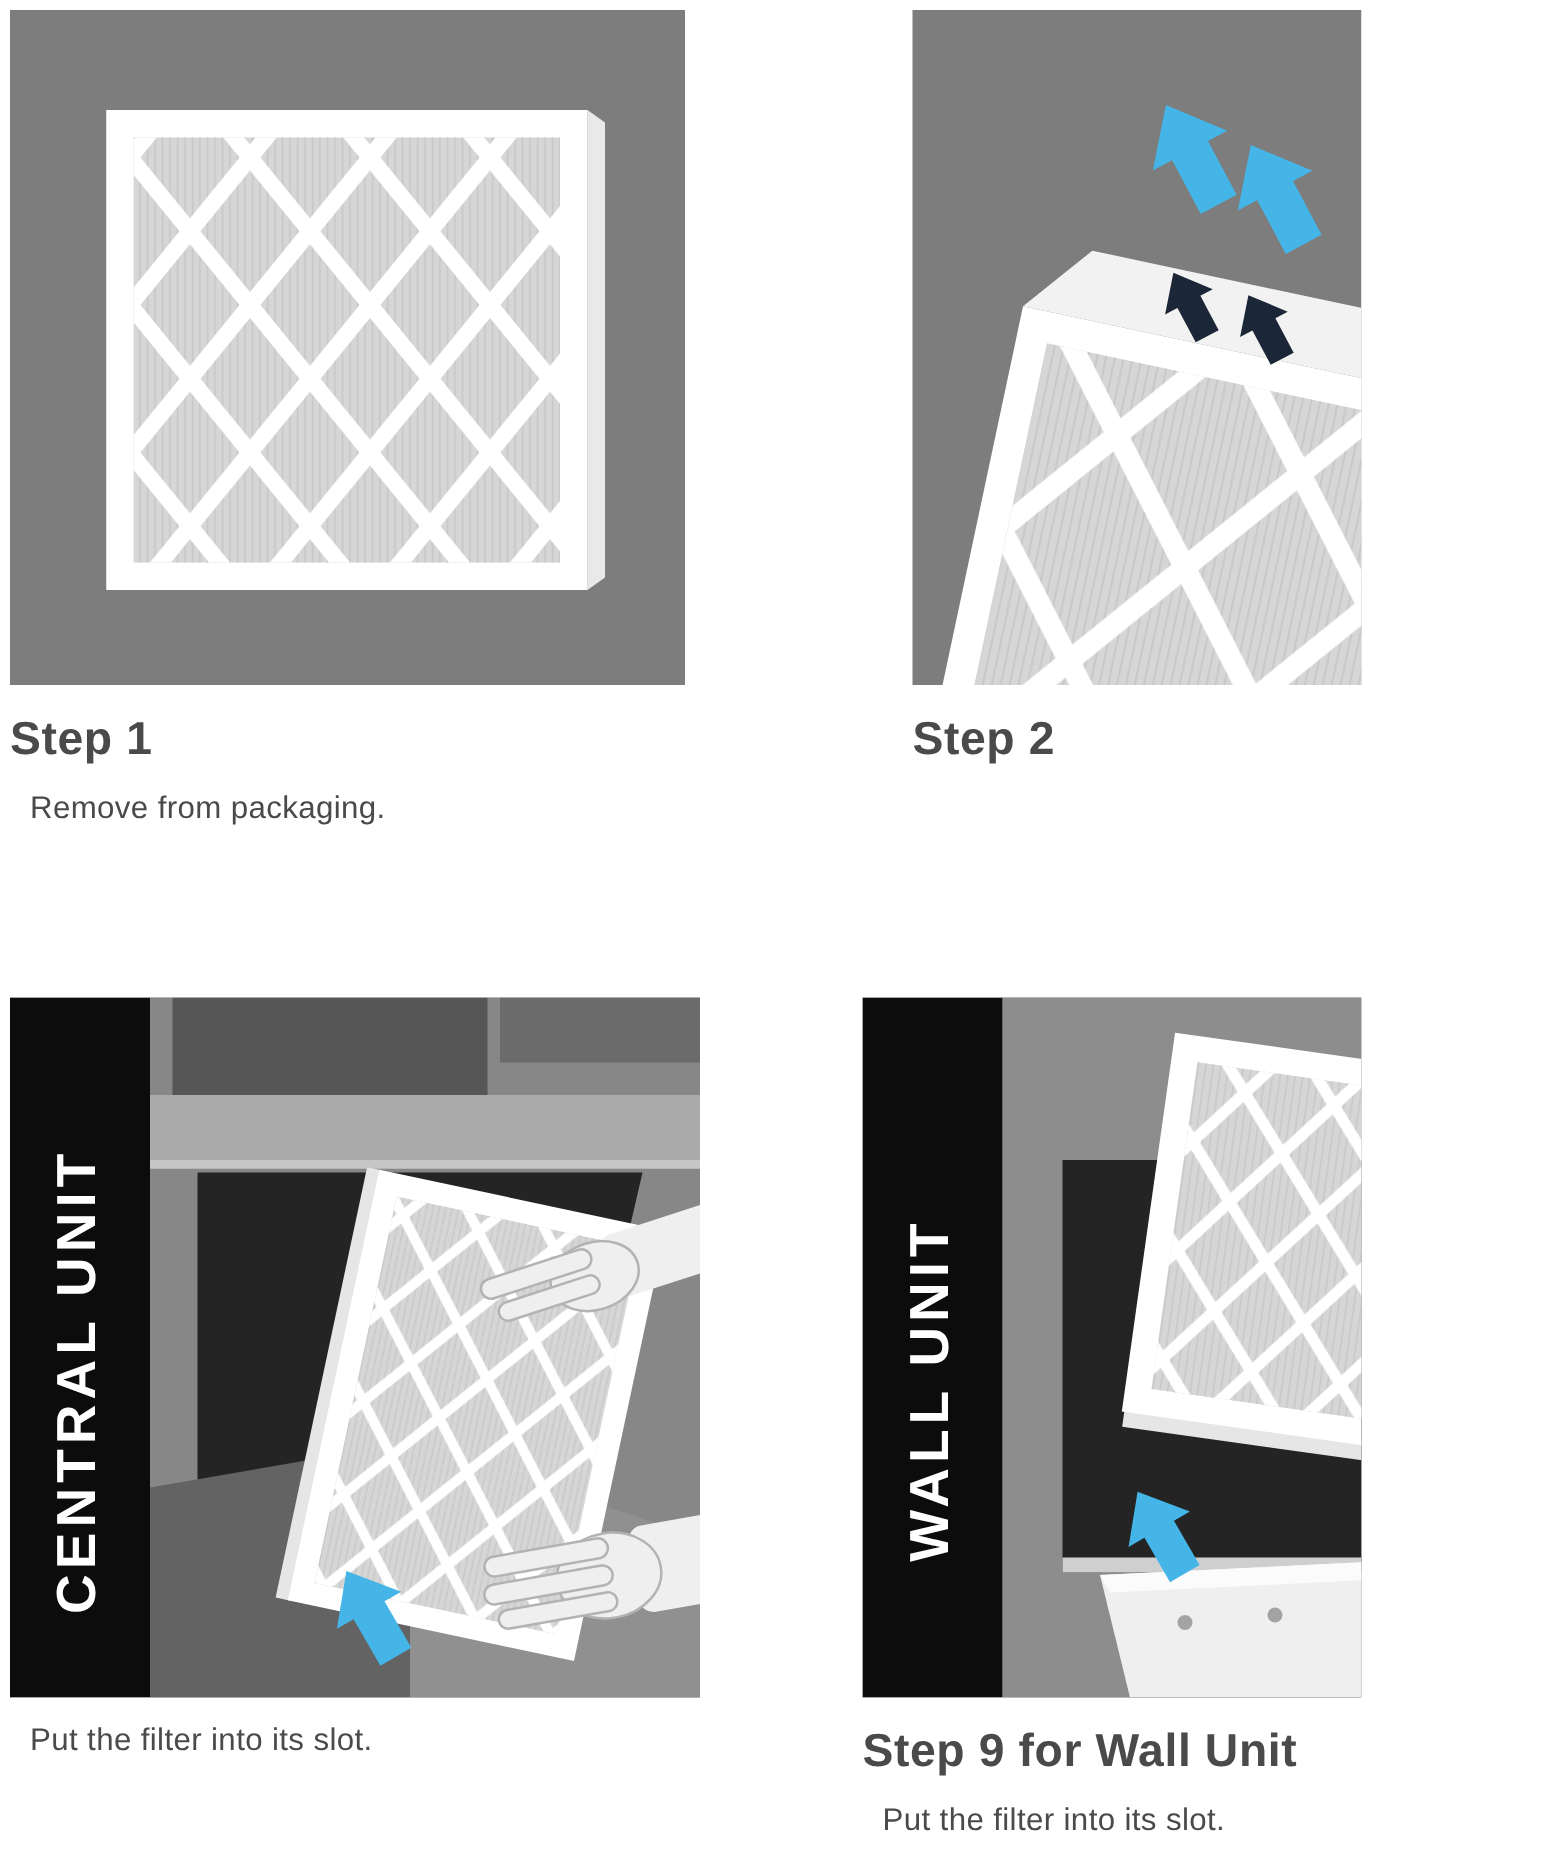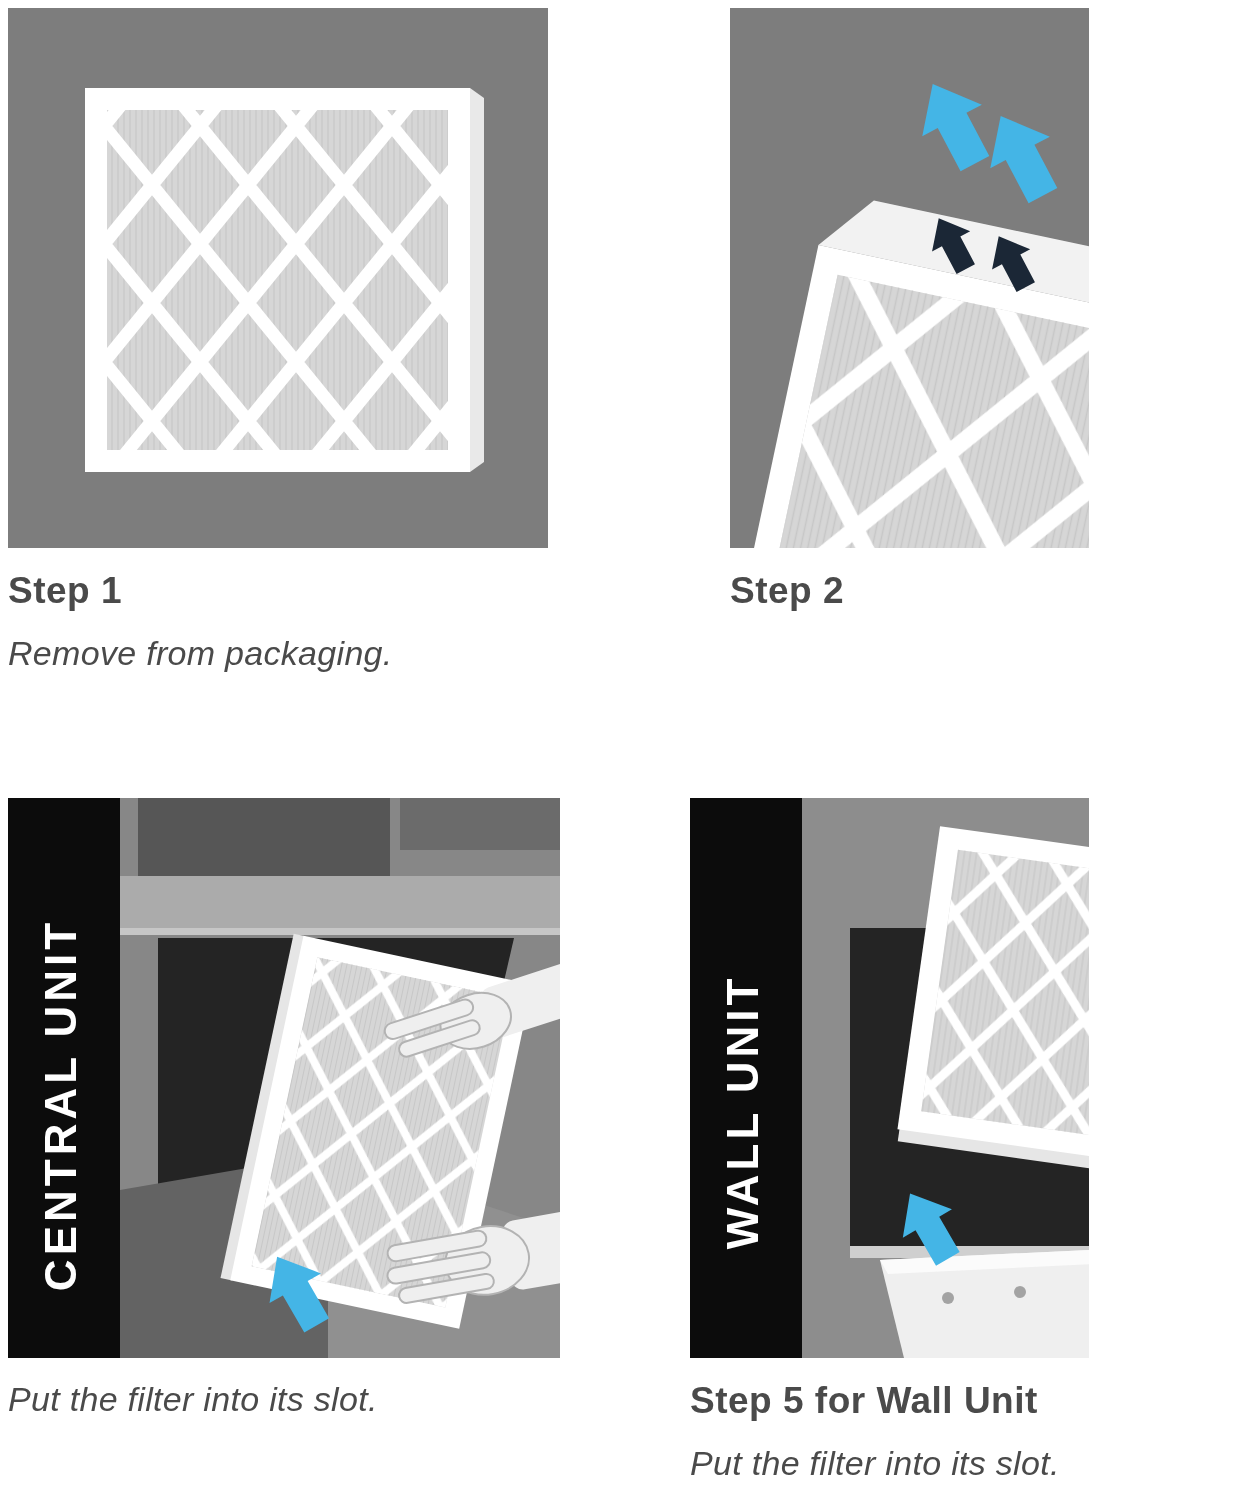--- a/index.html
+++ b/index.html
@@ -9,22 +9,22 @@
   }
   html,body{margin:0;padding:0;background:#fff;}
   .sheet{position:relative;width:1089px;height:1500px;background:var(--page-bg,#fff);
          font-family:"Liberation Sans",sans-serif;overflow:hidden;}
   .step{position:absolute;}
   .panel{position:relative;width:100%;background:var(--panel-bg,#7d7d7d);overflow:hidden;}
   .panel svg{display:block;width:100%;height:100%;}
   .row1 .panel{height:540px;}
   .row2 .panel{height:560px;}
   .title{margin:22px 0 0;font-size:37px;font-weight:700;color:var(--text,#4a4a4a);letter-spacing:.5px;}
-  .caption{margin:17px 0 0;font-size:34px;font-weight:400;color:var(--text,#4a4a4a);
-           letter-spacing:.3px;line-height:1.42;white-space:pre-line;font-style:italic;}
+  .caption{margin:17px 16px 0;font-size:25px;font-weight:400;color:var(--text,#4a4a4a);
+           letter-spacing:.3px;line-height:1.42;white-space:pre-line;}
   .banner-label{font-family:"Liberation Sans",sans-serif;font-weight:700;font-size:44px;
                 letter-spacing:4px;fill:var(--banner-text,#fff);}
 </style>
 </head>
 <body>
 
 <div class="sheet">
 
   <section class="step row1" style="left:8px;top:8px;width:540px;">
     <div class="panel">
@@ -156,17 +156,17 @@
           <polygon points="190,462 480,448 522,560 214,560" fill="#efefef"></polygon>
           <polygon points="190,462 480,448 486,462 198,476" fill="#fbfbfb"></polygon>
           <circle cx="258" cy="500" r="6" fill="#a3a3a3"></circle>
           <circle cx="330" cy="494" r="6" fill="#a3a3a3"></circle>
         </g>
         <polygon points="492,560 541,498 541,560" fill="#efefef"></polygon>
         <path d="M0,-38 L27,-5 L13,-5 L13,34 L-13,34 L-13,-5 L-27,-5 Z" transform="translate(240,430) rotate(-30) scale(1.05)" style="fill:var(--arrow-blue,#44b5e6)"></path>
         <path d="M0,-38 L27,-5 L13,-5 L13,34 L-13,34 L-13,-5 L-27,-5 Z" transform="translate(512,398) rotate(-30) scale(1.05)" style="fill:var(--arrow-blue,#44b5e6)"></path>
       </svg>
     </div>
-    <h2 class="title">Step 5 for Wall Unit</h2>
+    <h2 class="title">Step 9 for Wall Unit</h2>
     <p class="caption">Put the filter into its slot.</p>
   </section>
 
 </div>
 
 </body></html>

